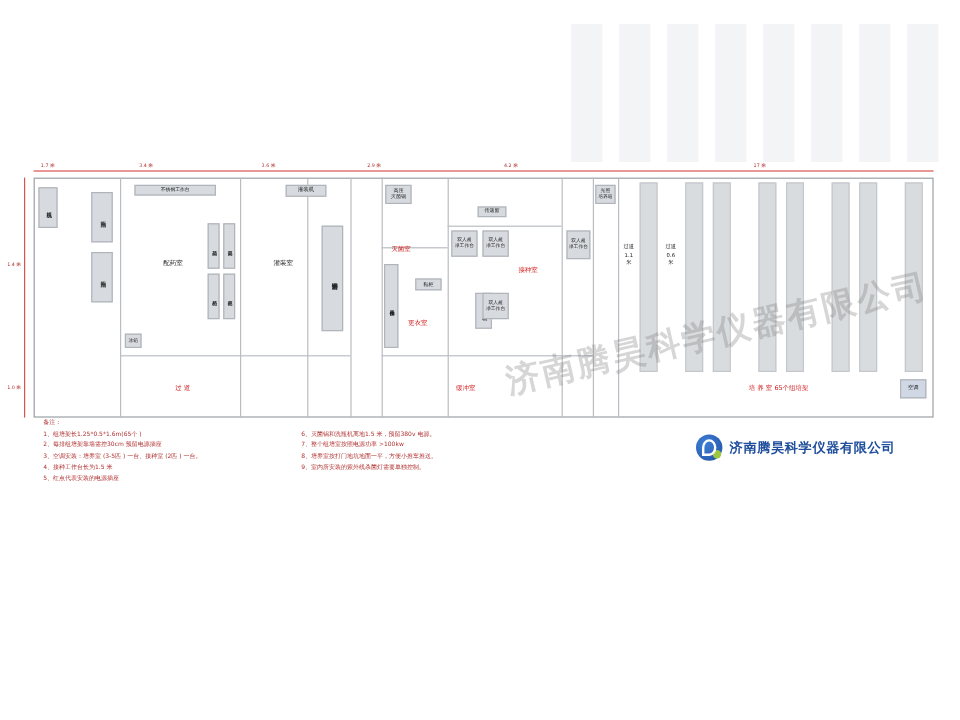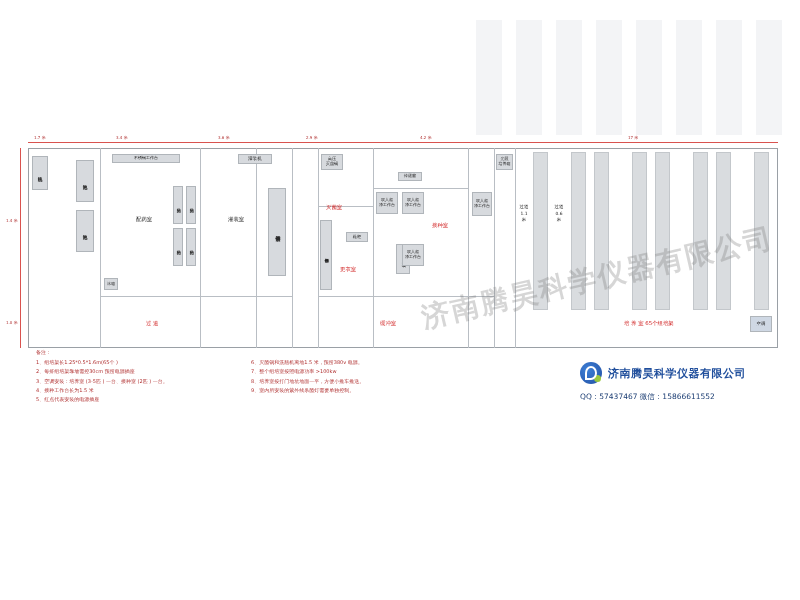--- a/index.html
+++ b/index.html
@@ -334,19 +334,18 @@
   </div>
 
   <div class="company">
     <div class="co-head">
       <div class="co-logo">
           <div class="dot"></div>
         </div>
       <div class="co-name">济南腾昊科学仪器有限公司</div>
     </div>
     <div class="co-lines">
-      <div>QQ：57437467  微信：15866611552</div>
     </div>
   </div>
 
   <div class="watermark">济南腾昊科学仪器有限公司</div>
 
 </div>
 
 </body></html>

